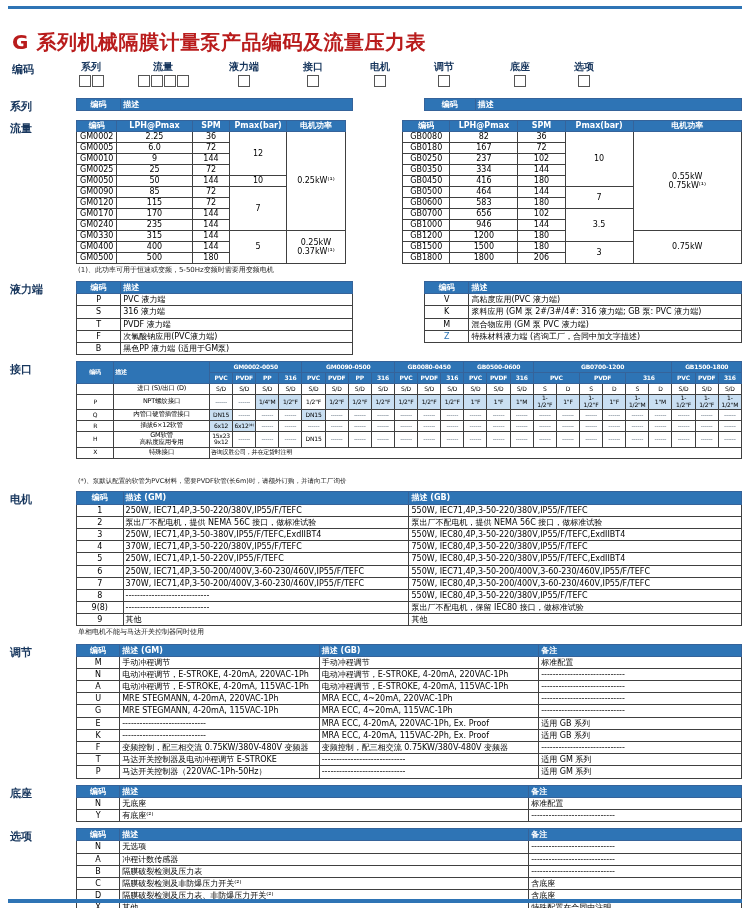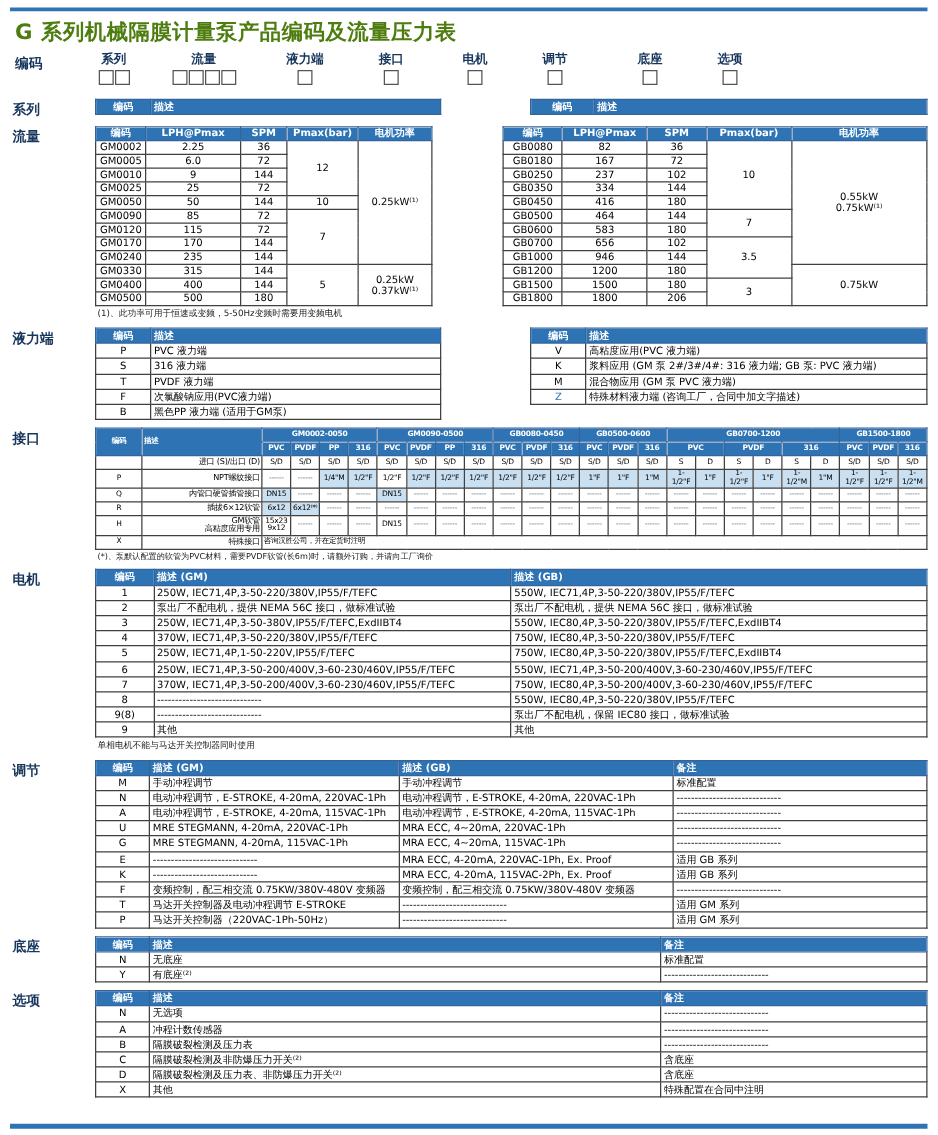--- a/index.html
+++ b/index.html
@@ -2,21 +2,21 @@
 <html><head>
 <meta charset="utf-8">
 <style>
   *{margin:0;padding:0;box-sizing:border-box}
   html,body{background:#fff}
   body{width:750px;height:908px;position:relative;overflow:hidden;
        font-family:"DejaVu Sans","Liberation Sans",sans-serif;color:#000}
   .topline{position:absolute;left:8px;right:8px;top:6px;height:3px;background:#2e74b5}
   .botline{position:absolute;left:8px;right:8px;top:899px;height:4px;background:#2e74b5}
   .page{padding:14px 8px 0 10px}
-  h1{font-size:17px;font-weight:bold;color:#4d7c0f;margin:0 0 5px 2px;letter-spacing:.5px}
+  h1{font-size:20px;font-weight:bold;color:#b91c1c;margin:15px 0 5px 2px;letter-spacing:.5px}
 
   
   .coding{position:relative;height:33px;margin-bottom:4px}
   .coding-label{position:absolute;left:2px;top:1px;font-size:11px;font-weight:bold;color:#17365d}
   .field{position:absolute;top:0;text-align:center}
   .flabel{font-size:10px;font-weight:bold;color:#17365d;line-height:12px;margin-bottom:2px;white-space:nowrap}
   .cbox{display:inline-block;width:12px;height:12px;border:1px solid #555;background:#fff;margin:0 .5px;vertical-align:top}
   .f0{left:58px;width:46px}.f1{left:123px;width:60px}.f2{left:206px;width:56px}.f3{left:280px;width:46px}
   .f4{left:347px;width:46px}.f5{left:411px;width:46px}.f6{left:487px;width:46px}.f7{left:551px;width:46px}
 
@@ -35,21 +35,21 @@
   .tbl .h{background:#2e74b5;color:#fff;font-weight:bold;border-color:#35639a}
   .hl{text-align:left !important}
   .s{background:#c9dff2}
   .d{color:#5a6b7a;font-size:6px;letter-spacing:-.3px}
   .bl{color:#2e74b5}
   .xl{text-align:left !important}
   .tbl-desc td{text-align:left}
   .tbl-desc td:first-child{text-align:center}
   .tbl-flow td{text-align:center;height:11px;padding:0 2px}
   .tbl-iface td{font-size:6px;padding:0 1px;height:11px;letter-spacing:-.2px}
-  .tbl-iface td:nth-child(2):not(.h){text-align:right;font-size:6.5px}
+  .tbl-iface td:nth-child(2):not(.h){text-align:center;font-size:6.5px}
   .note{font-size:7px;color:#222;margin:2px 0 0 2px;line-height:1.3}
 </style>
 </head>
 <body>
 
 <div class="topline"></div>
 <div class="botline"></div>
 
 <div class="page">
 
@@ -579,21 +579,21 @@
               <td class="d">------</td>
               <td class="d">------</td>
             </tr>
             <tr>
               <td>X</td>
               <td>特殊接口</td>
               <td colspan="23" class="xl">咨询汉胜公司，并在定货时注明</td>
             </tr>
           </tbody>
       </table>
-      <div class="note" style="font-size:6.5px;margin-top:1px">(*)、泵默认配置的软管为PVC材料，需要PVDF软管(长6m)时，请额外订购，并请向工厂询价</div>
+      <div class="note" style="font-size:6.5px;margin-top:18px">(*)、泵默认配置的软管为PVC材料，需要PVDF软管(长6m)时，请额外订购，并请向工厂询价</div>
     </div>
   </div>
 
   <div class="section">
     <div class="slabel">电机</div>
     <div class="scontent">
       <table class="tbl tbl-desc">
         <colgroup>
             <col style="width:7%">
             <col style="width:43%">

